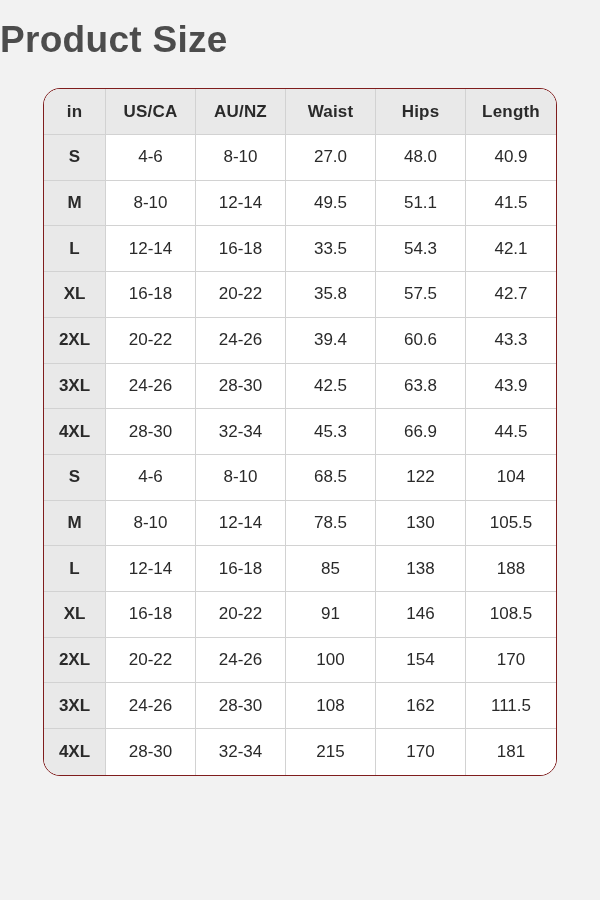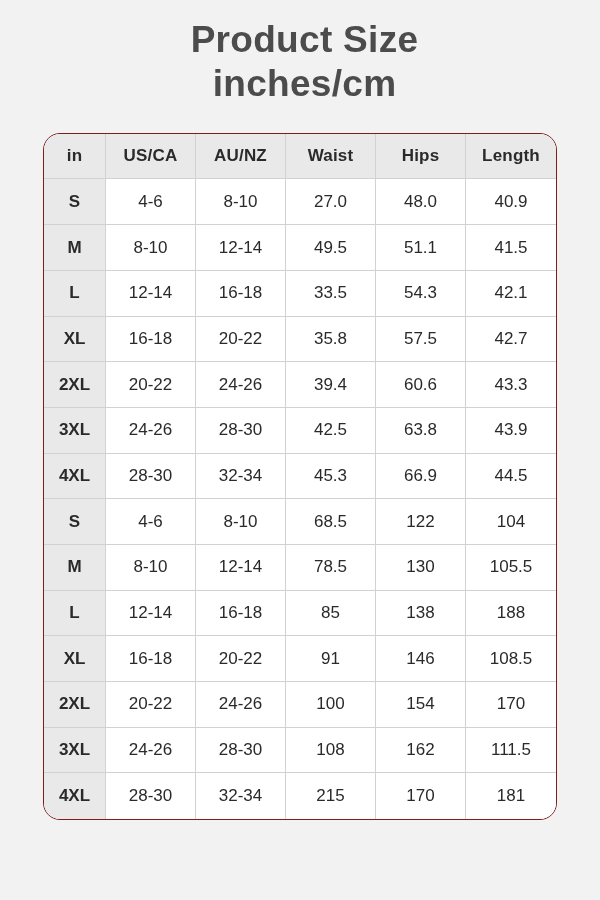--- a/index.html
+++ b/index.html
@@ -4,27 +4,26 @@
 <style>
   * { margin: 0; padding: 0; box-sizing: border-box; }
   html, body {
     width: 600px; height: 900px;
     background: #f2f2f2;
     font-family: "Liberation Sans", sans-serif;
     overflow: hidden;
   }
   .page-title {
     margin-top: 18px;
-    text-align: center;
+    text-align: left;
     color: #4c4c4c;
     font-size: 37px;
     font-weight: 600;
     line-height: 1.2;
     letter-spacing: 0.3px;
-    padding-left: 9px;
   }
   .table-wrap {
     width: 514px;
     margin: 26px auto 0 auto;
     border: 1px solid #7f1d1d;
     border-radius: 17px;
     overflow: hidden;
     background: #ffffff;
   }
   table.size-table {
@@ -59,21 +58,21 @@
   td.value-cell {
     background: #ffffff;
     font-weight: 400;
     color: #2a2a2a;
   }
 </style>
 </head>
 <body>
 
 <div class="page">
-  <h1 class="page-title"><span>Product Size</span><br><span>inches/cm</span></h1>
+  <h1 class="page-title"><span>Product Size</span><br></h1>
 
   <div class="table-wrap">
     <table class="size-table">
       <colgroup>
         <col class="size-col">
           <col>
           <col>
           <col>
           <col>
           <col>

